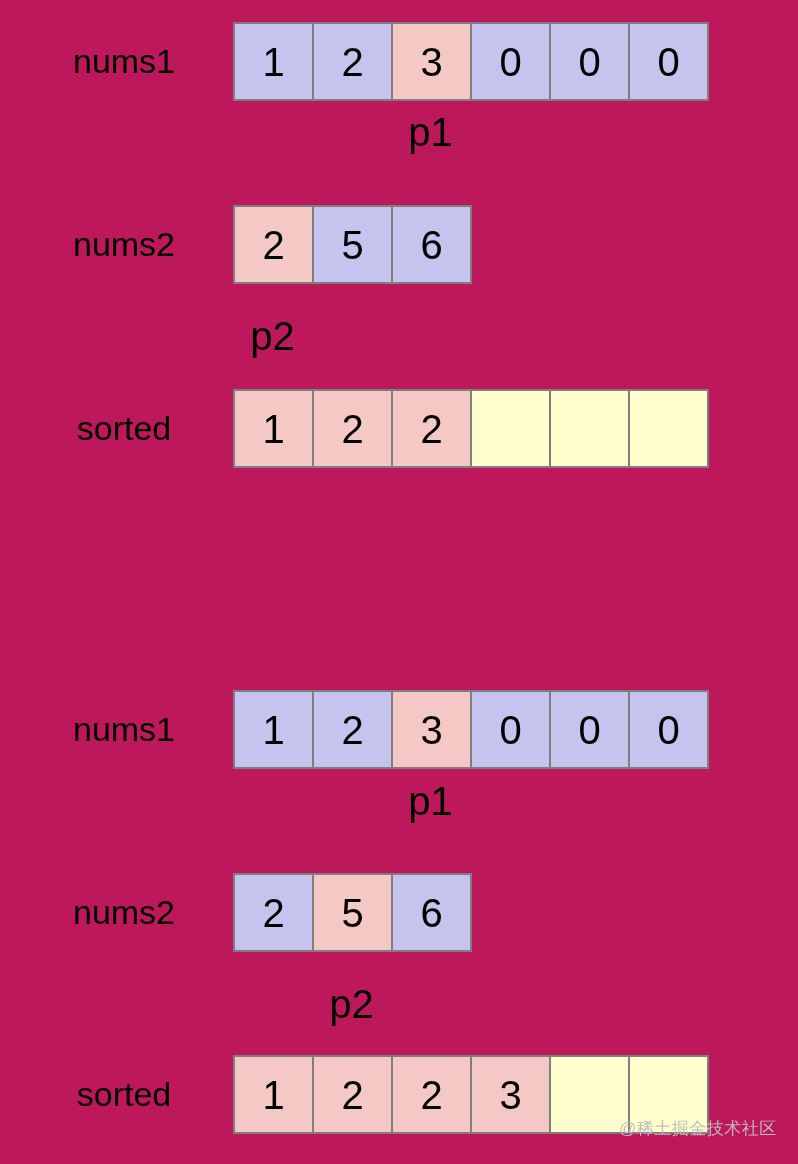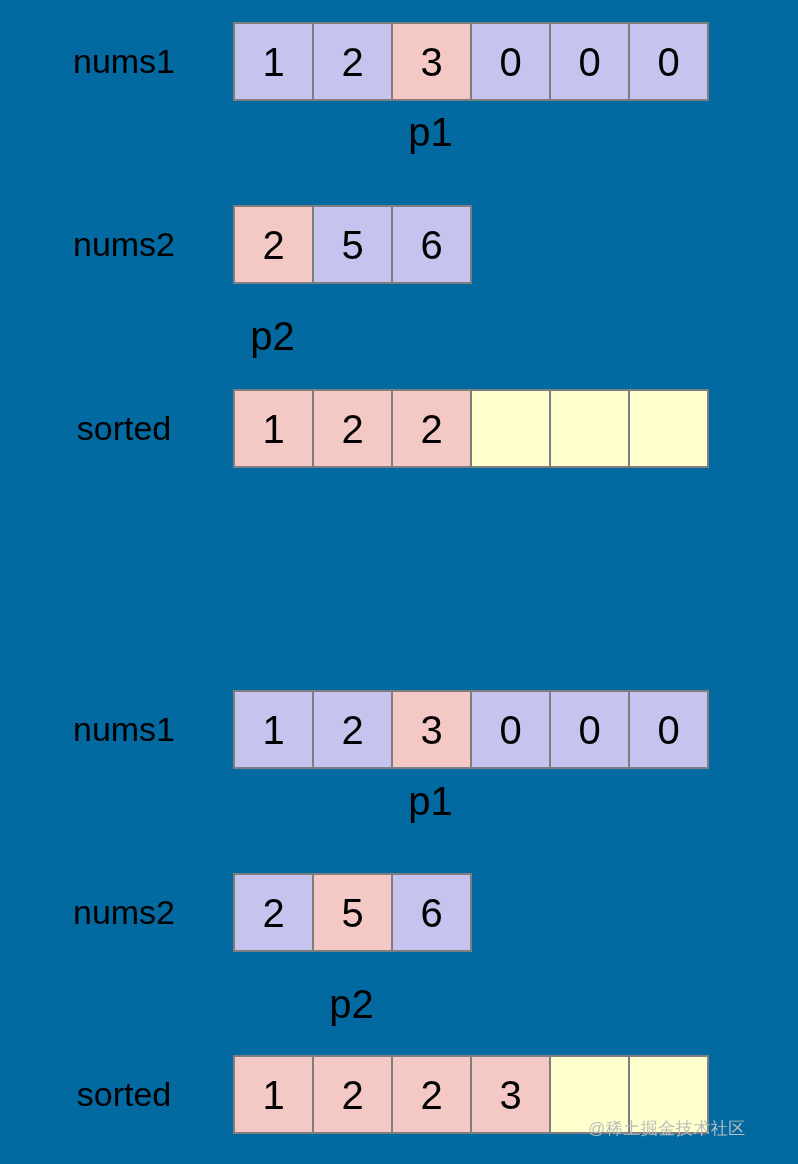--- a/index.html
+++ b/index.html
@@ -1,20 +1,20 @@
 <!DOCTYPE html>
 <html><head>
 <meta charset="utf-8">
 <style>
   html, body { margin: 0; padding: 0; background: #ffffff; }
   .canvas {
     position: relative;
     width: 798px;
     height: 1164px;
-    background: #0369a1;
+    background: #be185d;
     overflow: hidden;
     font-family: "Liberation Sans", sans-serif;
     color: #000000;
   }
   .row { position: absolute; left: 0; width: 798px; height: 79px; }
   .row-label {
     position: absolute; left: 38px; top: 0; width: 172px; height: 79px;
     display: flex; align-items: center; justify-content: center;
     font-size: 34px; color: #000000; white-space: nowrap;
   }
@@ -36,21 +36,21 @@
   .r-s1-sorted { top: 389px; }
   .r-s2-nums1  { top: 690px; }
   .r-s2-nums2  { top: 873px; }
   .r-s2-sorted { top: 1055px; }
   
   .pt-s1-p1 { top: 112px; }
   .pt-s1-p2 { top: 316px; }
   .pt-s2-p1 { top: 781px; }
   .pt-s2-p2 { top: 984px; }
   .watermark {
-    position: absolute; left: 588px; top: 1117px;
+    position: absolute; left: 619px; top: 1117px;
     font-size: 17px; letter-spacing: 0.5px; color: #bcbcbc;
     white-space: nowrap;
   }
 </style>
 </head>
 <body>
 
 <div class="canvas">
 
   <section>

